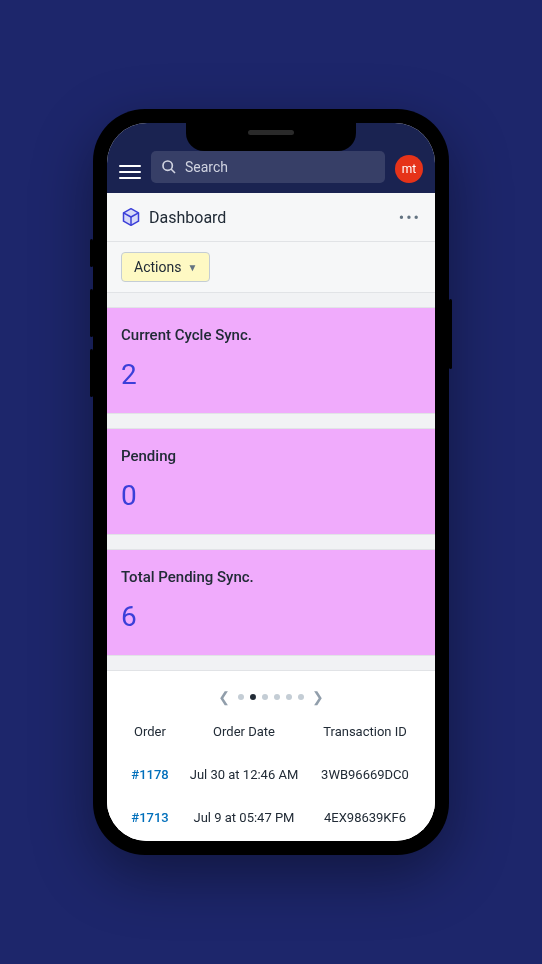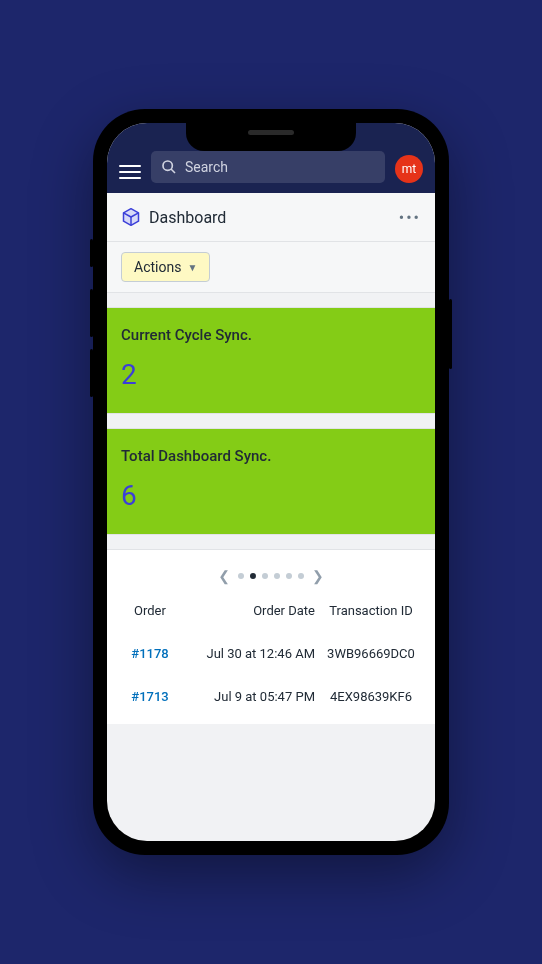--- a/index.html
+++ b/index.html
@@ -154,21 +154,21 @@
       cursor: pointer;
     }
     .actions-btn .caret {
       font-size: 10px;
       color: #637381;
     }
     .cards {
       padding: 0;
     }
     .stat-card {
-      background: #84cc16;
+      background: #f0abfc;
       border-top: 1px solid #e1e3e6;
       border-bottom: 1px solid #e1e3e6;
       padding: 18px 14px 22px 14px;
       margin-top: 14px;
     }
     .stat-card:first-child { margin-top: 14px; }
     .stat-label {
       font-size: 15px;
       color: #212b36;
       font-weight: 500;
@@ -208,30 +208,30 @@
     .table {
       background: #fff;
       padding: 0 14px;
     }
     .table-row {
       display: flex;
       align-items: center;
       padding: 14px 0;
       font-size: 13px;
       color: #212b36;
-      gap: 6px;
+      gap: 0;
     }
     .table-row.header {
       color: #212b36;
       font-weight: 400;
       border-bottom: none;
       padding: 18px 0 14px 0;
     }
     .col-order { width: 58px; flex-shrink: 0; }
-    .col-date { width: 130px; flex-shrink: 0; text-align: right; }
+    .col-date { width: 130px; flex-shrink: 0; }
     .col-txn { flex: 1; white-space: nowrap; overflow: hidden; }
     .order-link { color: #006fbb; font-weight: 500; cursor: pointer; }
   </style>
 </head>
 <body>
 
 <div class="phone">
   <div class="phone-side-btn left1"></div>
   <div class="phone-side-btn left2"></div>
   <div class="phone-side-btn left3"></div>
@@ -275,21 +275,25 @@
           <span class="caret">▼</span>
         </div>
       </div>
 
       <div class="cards">
         <div class="stat-card">
           <div class="stat-label">Current Cycle Sync.</div>
           <div class="stat-value">2</div>
         </div>
         <div class="stat-card">
-          <div class="stat-label">Total Dashboard Sync.</div>
+          <div class="stat-label">Pending</div>
+          <div class="stat-value">0</div>
+        </div>
+        <div class="stat-card">
+          <div class="stat-label">Total Pending Sync.</div>
           <div class="stat-value">6</div>
         </div>
       </div>
 
       <div class="pager-wrap">
         <div class="pager">
           <span class="arrow">❮</span>
           <span class="dot"></span>
           <span class="dot active"></span>
           <span class="dot"></span>

